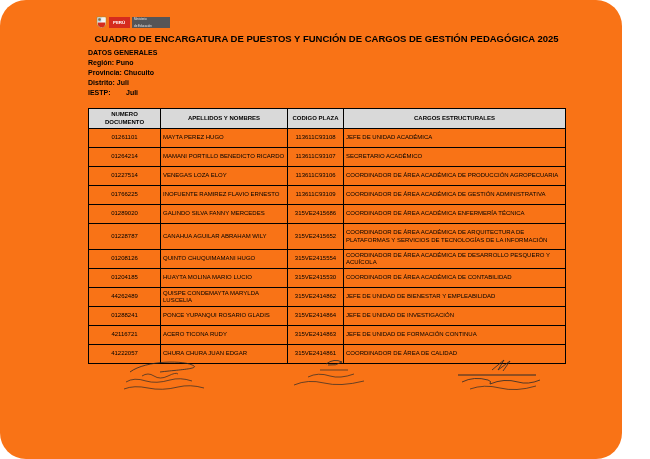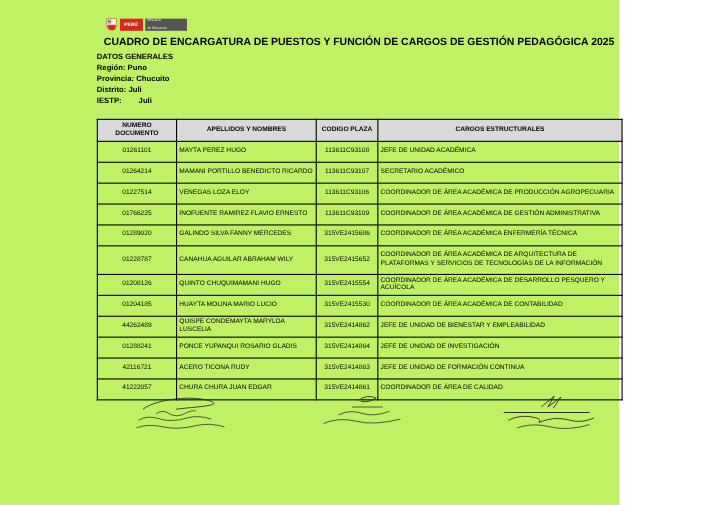--- a/index.html
+++ b/index.html
@@ -1,19 +1,19 @@
 <!DOCTYPE html>
 <html><head>
 <meta charset="utf-8">
 <style>
   * { margin: 0; padding: 0; box-sizing: border-box; }
   html, body { width: 650px; height: 459px; background: #ffffff; overflow: hidden; }
   body { font-family: "Liberation Sans", sans-serif; color: #000; position: relative; }
 
-  .page { position: absolute; left: 0; top: 0; width: 563px; height: 459px; background: #bef264; }
+  .page { position: absolute; left: 0; top: 0; width: 622px; height: 459px; background: #f97316; border-radius: 26px; }
 
   
   .logo-bar { position: absolute; left: 96px; top: 16px; height: 12px; display: flex; align-items: center; gap: 2px; }
   .coat { width: 11px; height: 12px; }
   .peru-box { width: 21px; height: 11px; background: #d52b1e; display: flex; align-items: center; justify-content: center; }
   .peru-box span { color: #fff; font-weight: bold; font-size: 8px; transform: scale(0.55); transform-origin: center; white-space: nowrap; }
   .minedu-box { width: 38px; height: 11px; background: #555557; display: flex; flex-direction: column; align-items: flex-start; justify-content: center; padding-left: 2px; }
   .minedu-box span { color: #e8e8e8; font-size: 7px; line-height: 7px; transform: scale(0.42); transform-origin: left center; white-space: nowrap; }
 
   

